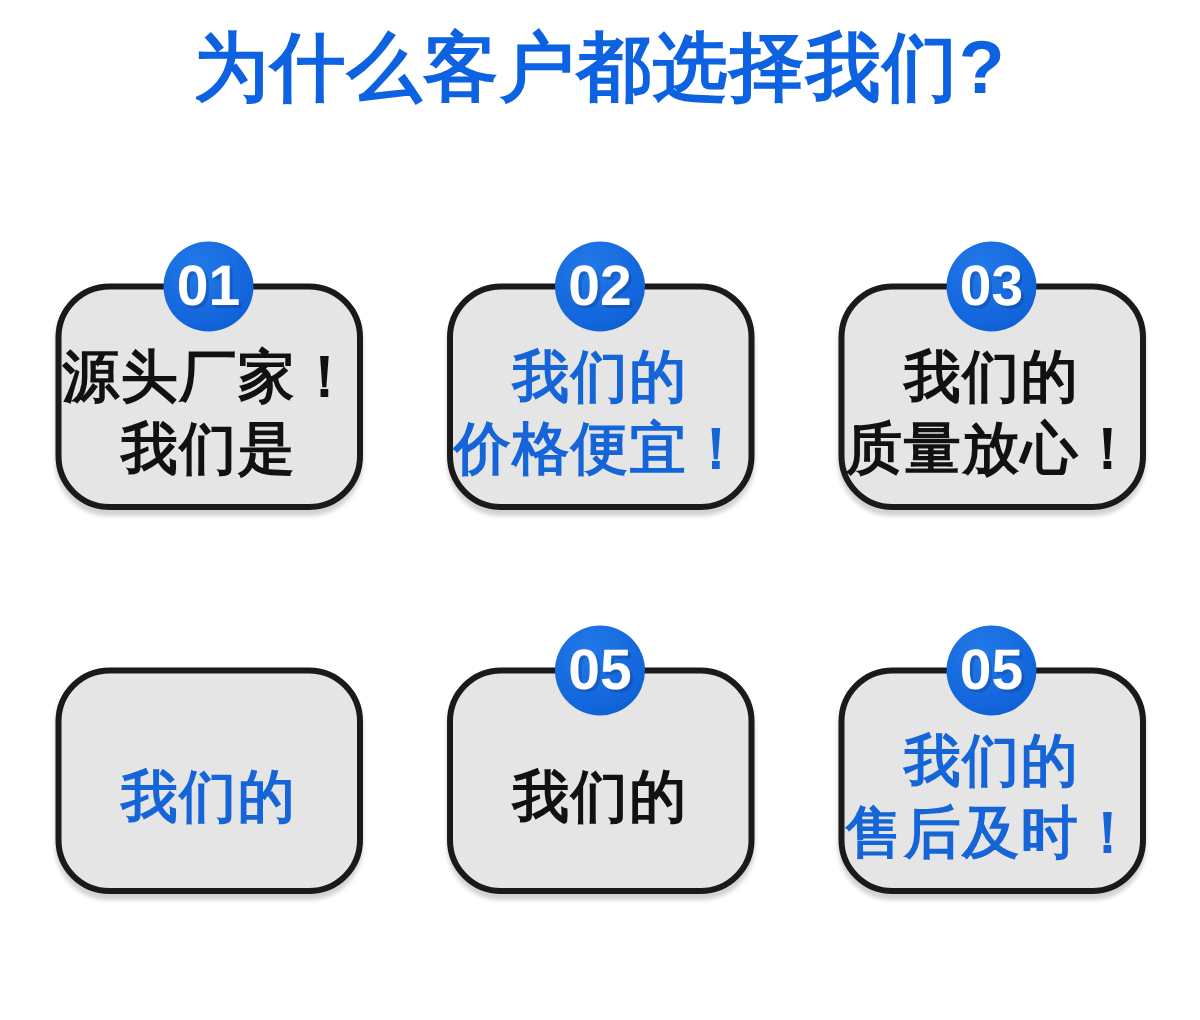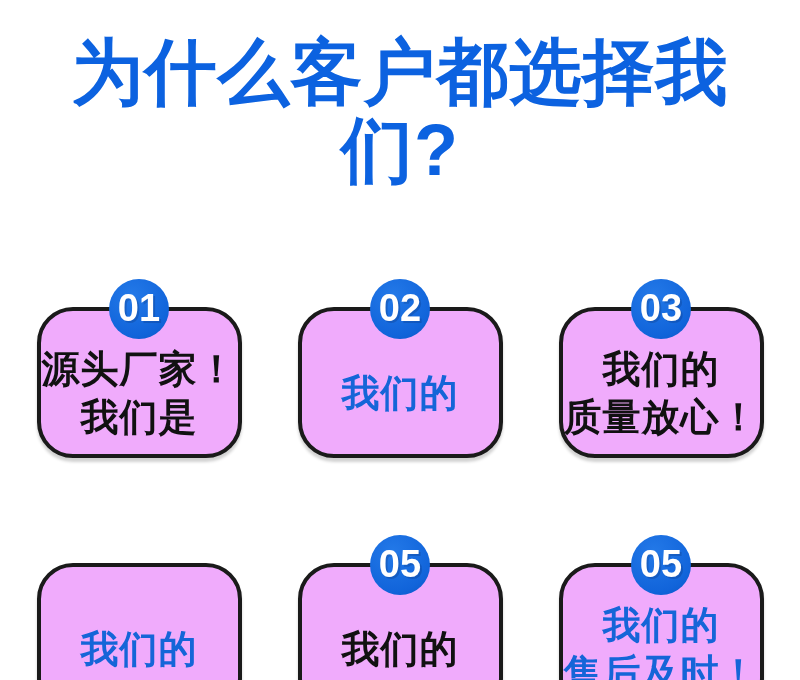--- a/index.html
+++ b/index.html
@@ -12,42 +12,42 @@
     background: #ffffff;
     font-family: "Liberation Sans", sans-serif;
     overflow: hidden;
   }
   .page {
     position: relative;
     width: 800px;
     height: 680px;
   }
   .title {
-    margin: 16px;
+    margin: 0;
     padding-top: 18px;
     text-align: center;
-    font-size: 72px;
+    font-size: 50px;
     line-height: 1.08;
     font-weight: 900;
     letter-spacing: 1px;
     color: var(--accent_blue, #0c62e0);
   }
   .grid {
     display: grid;
     grid-template-columns: repeat(3, 205px);
     column-gap: 56px;
     row-gap: 105px;
     justify-content: center;
     margin-top: 117px;
   }
   .card {
     position: relative;
     box-sizing: border-box;
     height: 151px;
-    background: #f0abfc;
+    background: #e5e5e5;
     border: 4px solid var(--card_border, #1a1a1a);
     border-radius: 36px;
     box-shadow: 0 4px 3px rgba(0, 0, 0, 0.18);
     display: flex;
     flex-direction: column;
     justify-content: center;
     align-items: center;
     text-align: center;
     padding-top: 22px;
   }
@@ -93,20 +93,21 @@
 
     <div class="card">
       <div class="badge">01</div>
       <div class="line black">源头厂家！</div>
       <div class="line black">我们是</div>
     </div>
 
     <div class="card">
       <div class="badge">02</div>
       <div class="line blue">我们的</div>
+      <div class="line blue">价格便宜！</div>
     </div>
 
     <div class="card">
       <div class="badge">03</div>
       <div class="line black">我们的</div>
       <div class="line black">质量放心！</div>
     </div>
 
     <div class="card">
       <div class="line blue">我们的</div>

